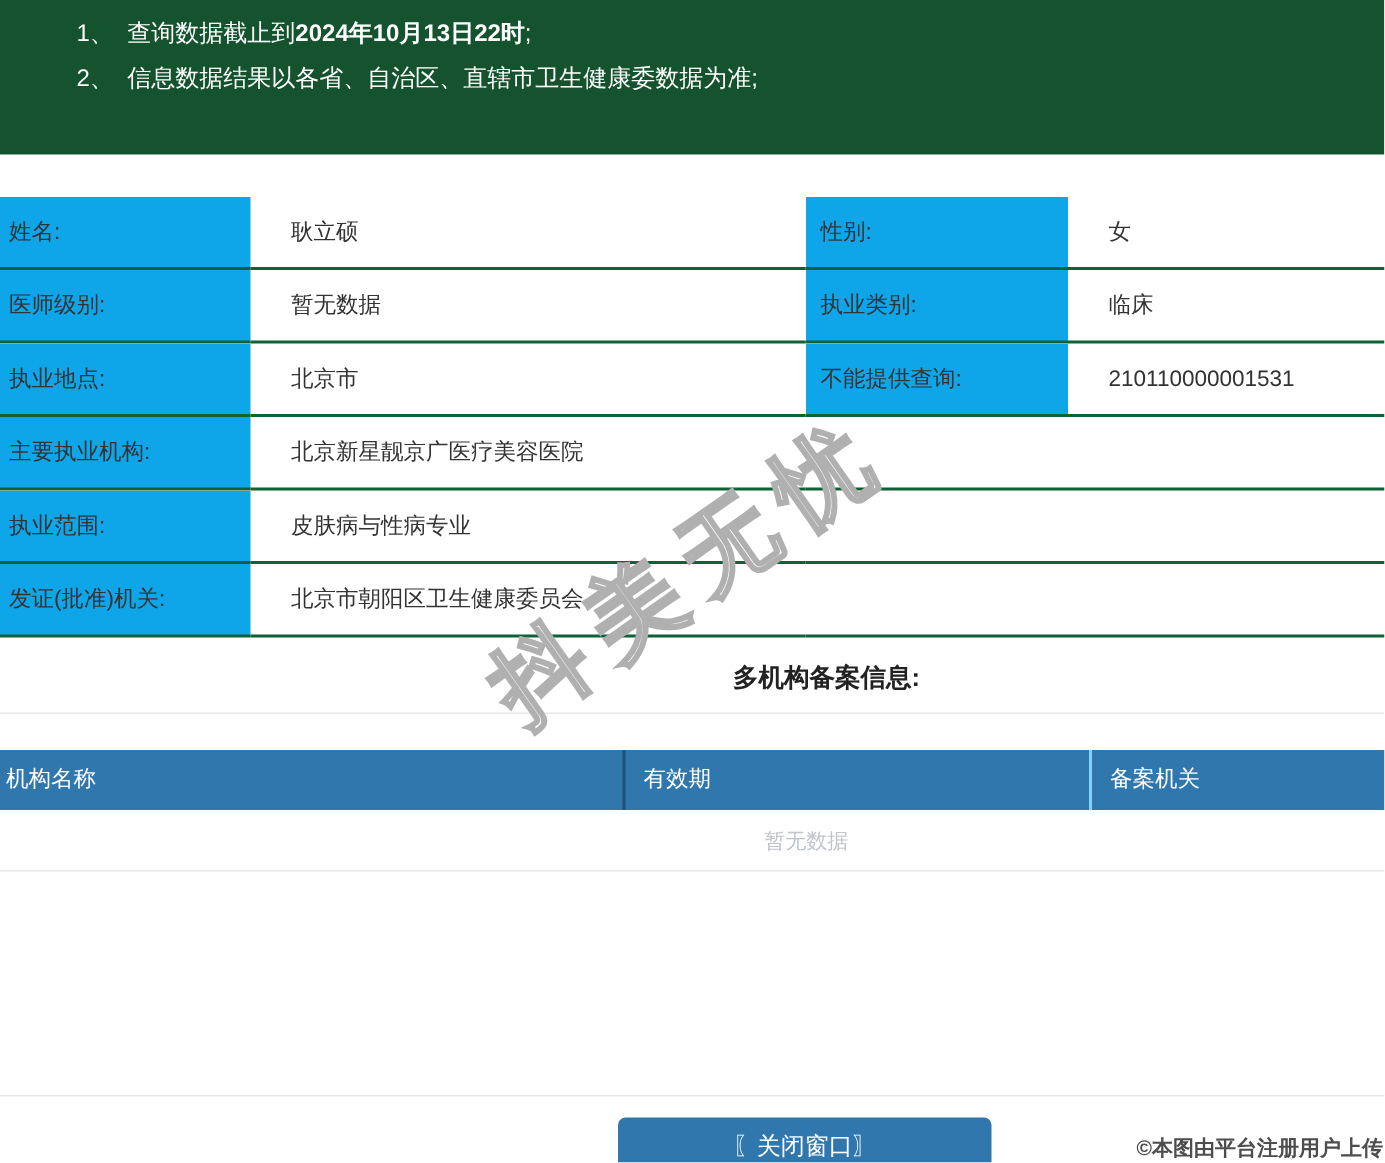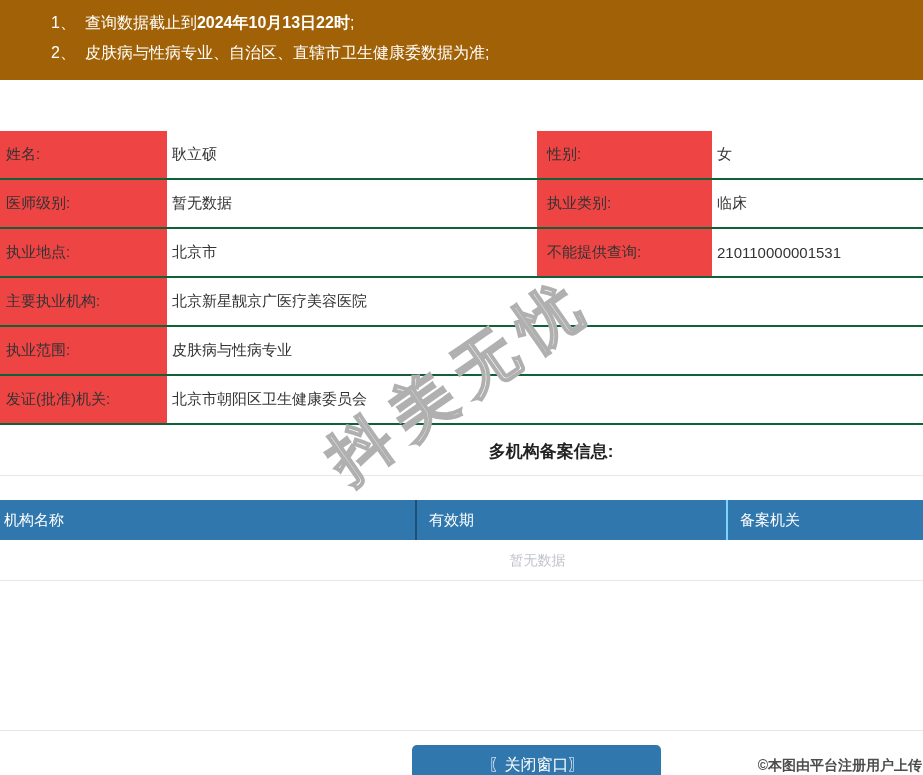--- a/index.html
+++ b/index.html
@@ -1,32 +1,32 @@
 <!DOCTYPE html>
 <html><head>
 <meta charset="utf-8">
 <style>
   html,body{margin:0;padding:0;background:#fff;}
   #page{
     position:relative;width:923px;height:775px;overflow:hidden;background:#fff;
     font-family:"Liberation Sans","DejaVu Sans",sans-serif;
   }
   
-  .banner{position:absolute;top:0;left:0;width:923px;height:80px;background:#a16207;
+  .banner{position:absolute;top:0;left:0;width:923px;height:103px;background:#14532d;
     color:#fff;box-sizing:border-box;padding-top:8px;}
   .nline{height:30px;line-height:30px;padding-left:51px;font-size:16px;white-space:nowrap;}
   .nnum{display:inline-block;margin-right:9px;}
   .nbold{font-weight:700;}
   
   .ptable{position:absolute;top:131px;left:0;width:1075px;border-collapse:collapse;
     table-layout:fixed;font-size:15px;color:#333;}
   .ptable td{height:47px;border-bottom:2px solid #0f6137;padding:0;overflow:hidden;white-space:nowrap;}
-  .ptable td.lbl{background:#ef4444;padding-left:6px;}
+  .ptable td.lbl{background:#0ea5e9;padding-left:6px;}
   .ptable td.lbl.c3{padding-left:10px;}
-  .ptable td.val{background:#fff;padding-left:5px;}
+  .ptable td.val{background:#fff;padding-left:27px;}
   
   .sec-title{position:absolute;top:440px;left:0;width:1102px;text-align:center;
     font-size:17px;font-weight:700;color:#222;}
   
   .hr{position:absolute;left:0;width:923px;height:1px;background:#e7e7e7;}
   .hr1{top:475px;}
   .hr2{top:730px;}
   
   .fheader{position:absolute;top:500px;left:0;width:1075px;height:40px;background:#3077ae;
     display:flex;color:#fff;font-size:15px;line-height:40px;}
@@ -56,21 +56,21 @@
 </head>
 <body>
 
 <div id="page">
 
   <div class="banner">
     <div class="nline">
       <span class="nnum">1、</span><span>查询数据截止到</span><span class="nbold">2024年10月13日22时</span><span>;</span>
     </div>
     <div class="nline">
-      <span class="nnum">2、</span><span>皮肤病与性病专业、自治区、直辖市卫生健康委数据为准;</span><span class="nbold"></span><span></span>
+      <span class="nnum">2、</span><span>信息数据结果以各省、自治区、直辖市卫生健康委数据为准;</span><span class="nbold"></span><span></span>
     </div>
   </div>
 
   <table class="ptable">
     <colgroup>
         <col style="width:167px">
         <col style="width:370px">
         <col style="width:175px">
         <col style="width:363px">
       </colgroup>

